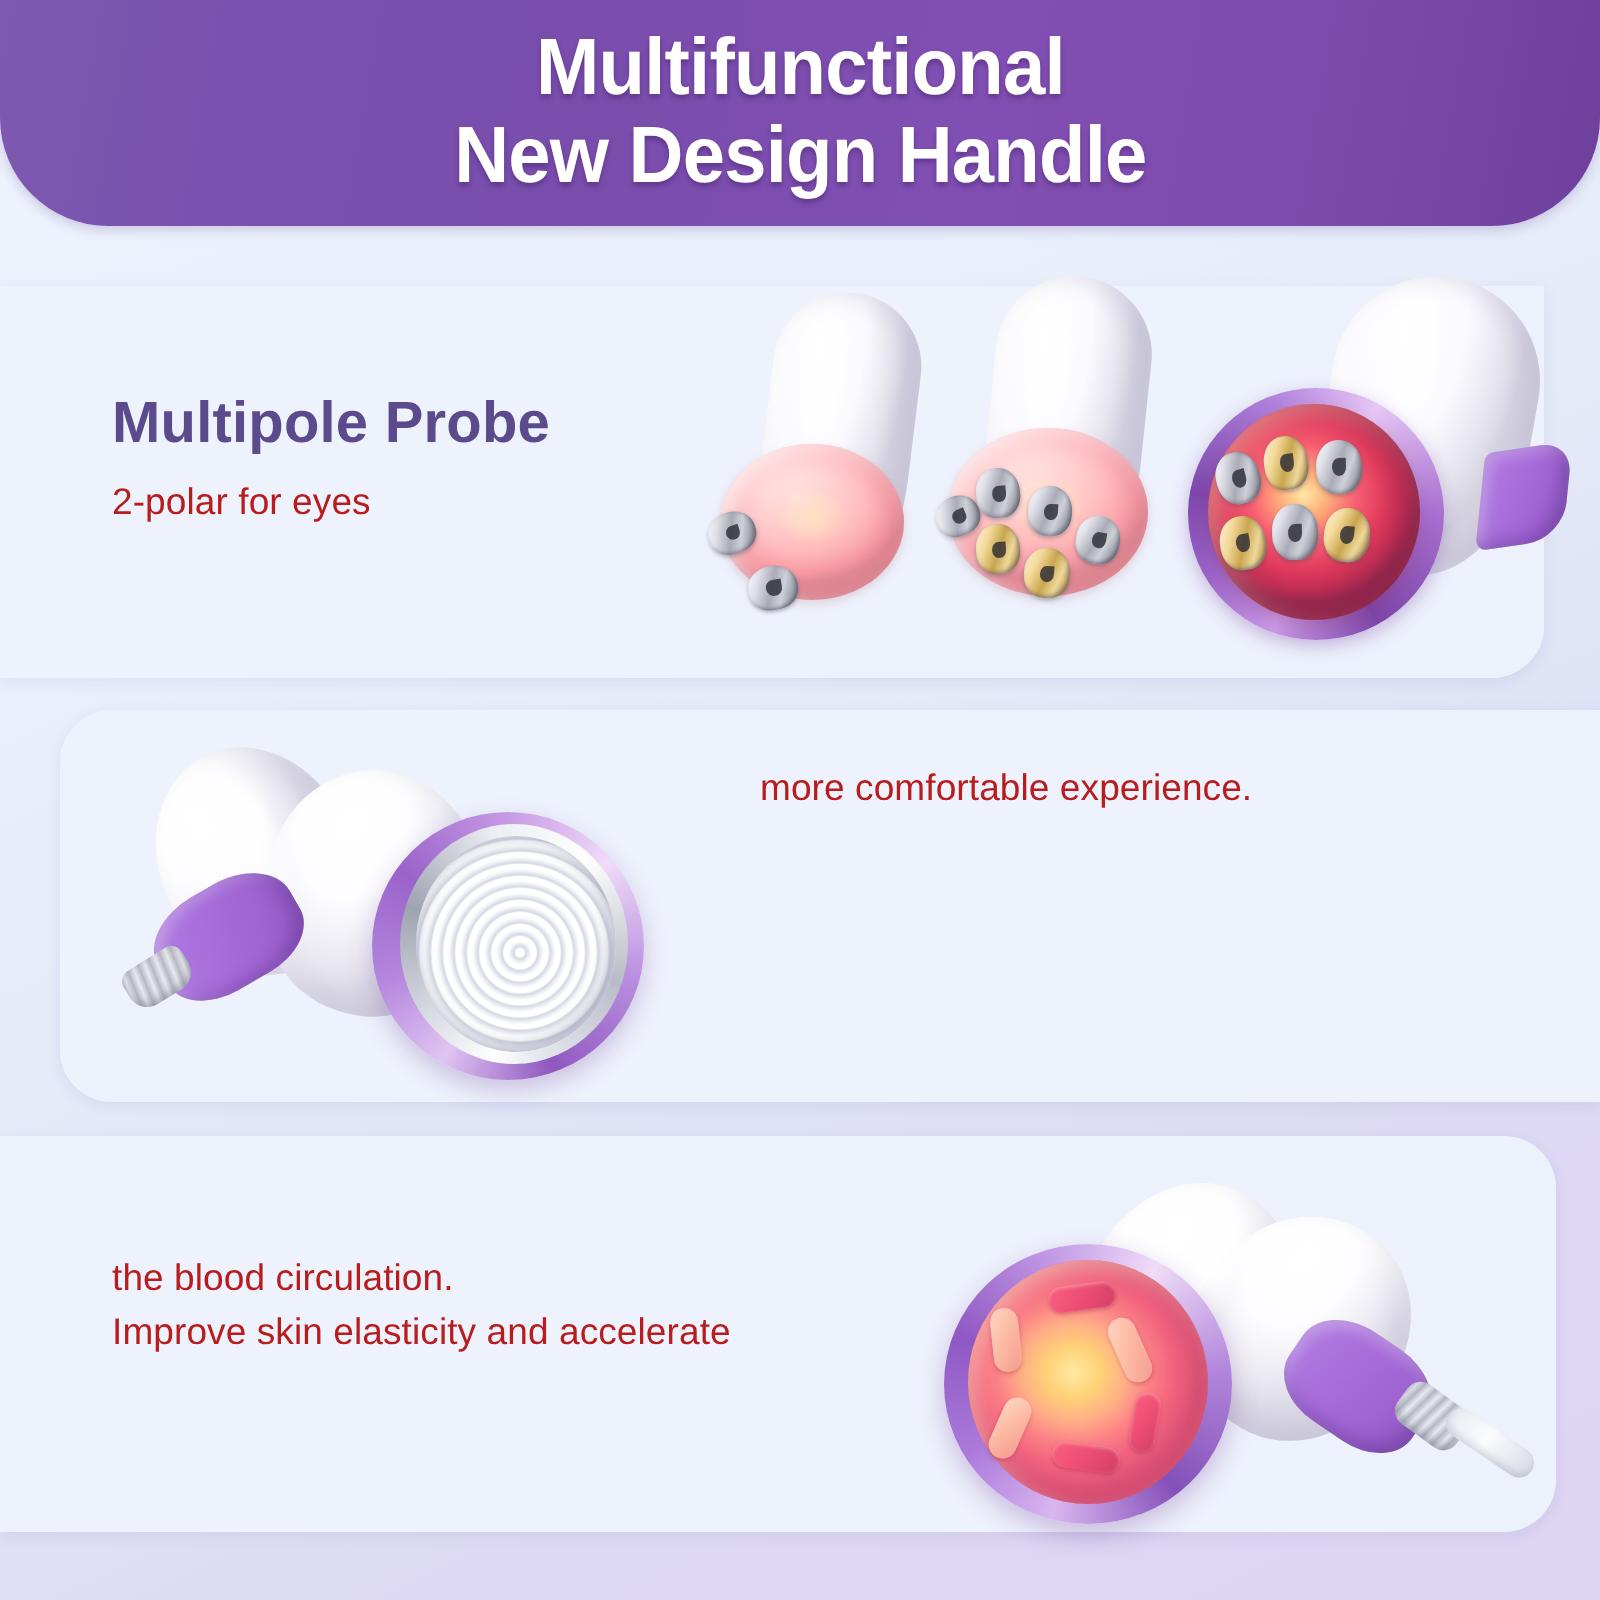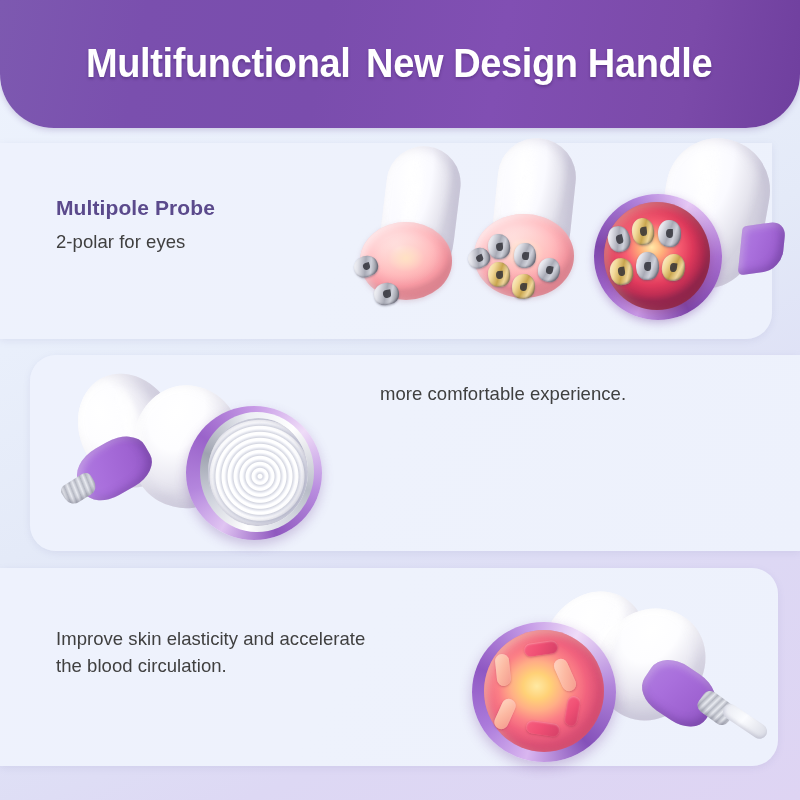--- a/index.html
+++ b/index.html
@@ -5,25 +5,25 @@
   html,body{margin:0;padding:0;}
   body{
     width:800px;height:800px;overflow:hidden;
     font-family:"Liberation Sans", sans-serif;
     background:linear-gradient(155deg,#eef3fd 0%,#e9effb 30%,#e4eaf8 48%,#dfe2f6 62%,#ddd8f4 78%,#ded4f3 100%);
     position:relative;
   }
 
   
   .banner{
-    position:absolute;left:0;top:0;width:800px;height:128px;
+    position:absolute;left:0;top:0;width:800px;height:113px;
     background:linear-gradient(100deg,#7d59b0 0%,#7a4fae 18%,#7a4dad 40%,#814fb3 62%,#7b4aa9 85%,#6f3f9e 100%);
     border-bottom-left-radius:54px;border-bottom-right-radius:54px;
     box-shadow:0 2px 6px rgba(80,50,130,.22);
-    display:flex;align-items:center;justify-content:center;
+    display:flex;flex-direction:column;align-items:center;justify-content:center;
     z-index:5;
   }
   .banner-line{
     color:#fff;font-weight:bold;font-size:40px;line-height:1.08;
     letter-spacing:-0.4px;text-align:center;
     text-shadow:0 2px 3px rgba(50,20,80,.35);
     transform:scaleX(.95);
   }
 
   
@@ -34,25 +34,25 @@
   }
   #card1{left:0;top:143px;width:772px;height:196px;
          border-radius:0 0 26px 0;}
   #card2{left:30px;top:355px;width:770px;height:196px;
          border-radius:26px 0 0 26px;}
   #card3{left:0;top:568px;width:778px;height:198px;
          border-radius:0 26px 26px 0;}
 
   .txt{position:absolute;}
   .head{
-    color:#5b4a8c;font-weight:bold;font-size:21px;letter-spacing:.1px;
+    color:#5b4a8c;font-weight:bold;font-size:29px;letter-spacing:.1px;
     margin-bottom:9px;white-space:nowrap;
   }
   .body-t{
-    color:#404040;font-size:18.5px;line-height:1.45;letter-spacing:.05px;
+    color:#b91c1c;font-size:18.5px;line-height:1.45;letter-spacing:.05px;
   }
   #t1{left:56px;top:196px;}
   #t2{left:380px;top:381px;width:360px;}
   #t3{left:56px;top:626px;width:400px;}
 
   
   .art{position:absolute;}
 
   
   .handle{
@@ -274,22 +274,22 @@
   <div class="cable" style="left:2px;top:110px;width:34px;height:22px;border-radius:6px 6px 10px 10px;transform:rotate(-32deg);"></div>
 
   <div class="flat-disc" style="left:126px;top:38px;width:136px;height:134px;"></div>
   <div class="chrome-ring" style="left:140px;top:44px;width:114px;height:120px;"></div>
   <div class="flat-inner" style="left:148px;top:50px;width:100px;height:108px;"></div>
 </div>
 
 <div class="card" id="card3"></div>
 
 <div class="txt" id="t3">
+  <div class="body-t">the blood circulation.</div>
   <div class="body-t">Improve skin elasticity and accelerate</div>
-  <div class="body-t">the blood circulation.</div>
 </div>
 
 <div class="art" id="vac-probe">
 
   <div class="handle" style="left:72px;top:2px;width:104px;height:124px;transform:rotate(24deg);"></div>
   <div class="handle" style="left:128px;top:18px;width:104px;height:116px;border-radius:52% 48% 50% 50%;transform:rotate(36deg);"></div>
   <div class="gloss" style="left:128px;top:14px;width:18px;height:74px;transform:rotate(22deg);opacity:.85;"></div>
 
   <div class="collar" style="left:172px;top:78px;width:74px;height:54px;border-radius:40% 40% 38% 38%;transform:rotate(34deg);"></div>
 

